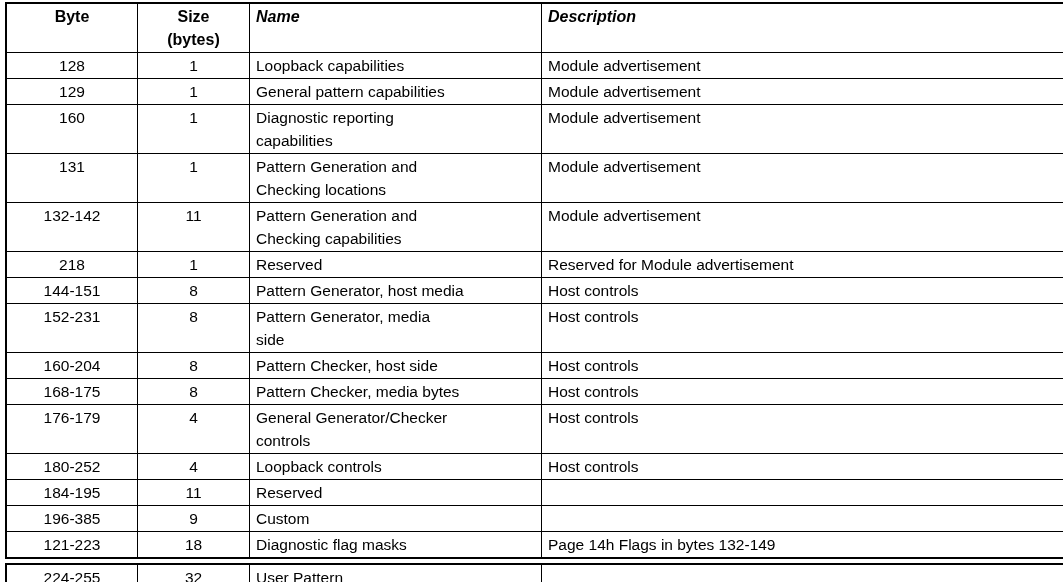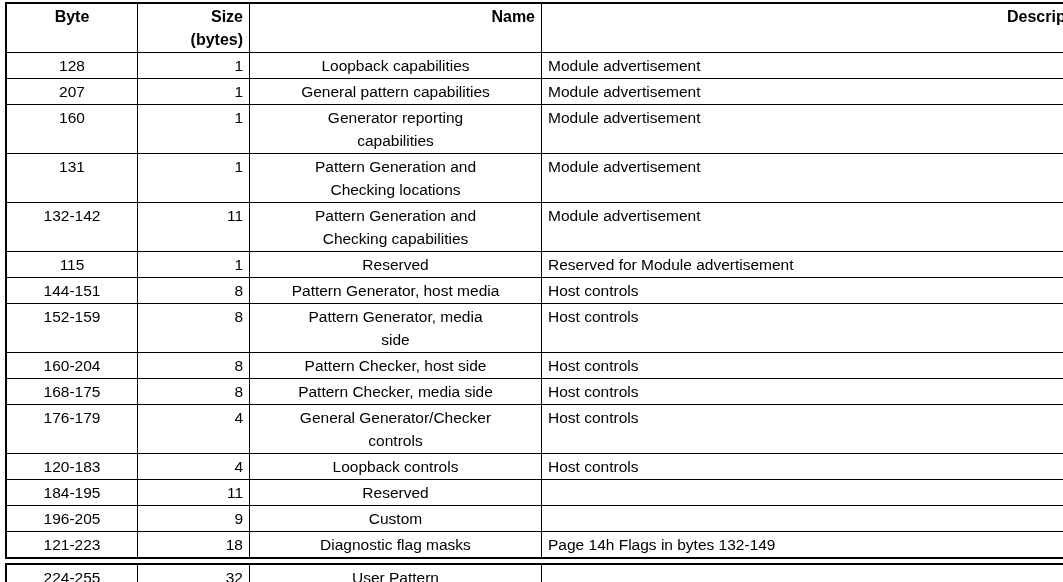--- a/index.html
+++ b/index.html
@@ -33,24 +33,24 @@
     padding: 1px 6px;
     vertical-align: top;
     white-space: pre-line;
     overflow: hidden;
   }
   .byte-table th {
     font-weight: bold;
     font-size: 16px;
   }
   .c-byte  { width: 118px; text-align: center; }
-  .c-size  { width: 99px;  text-align: right; }
-  .c-name  { width: 279px; text-align: center; }
+  .c-size  { width: 99px;  text-align: center; }
+  .c-name  { width: 279px; text-align: left; }
   .c-desc  { width: 547px; text-align: left; }
-  th.c-name, th.c-desc { text-align: right; }
+  th.c-name, th.c-desc { text-align: left; font-style: italic; }
 </style>
 </head>
 <body>
 
 <div class="page">
 
   <table class="byte-table">
     <thead>
       <tr>
         <th class="c-byte">Byte</th>
@@ -62,30 +62,30 @@
     </thead>
     <tbody id="rows-body">
   <tr>
     <td class="c-byte">128</td>
     <td class="c-size">1</td>
     <td class="c-name">Loopback capabilities</td>
     <td class="c-desc">Module advertisement</td>
   </tr>
 
   <tr>
-    <td class="c-byte">207</td>
+    <td class="c-byte">129</td>
     <td class="c-size">1</td>
     <td class="c-name">General pattern capabilities</td>
     <td class="c-desc">Module advertisement</td>
   </tr>
 
   <tr>
     <td class="c-byte">160</td>
     <td class="c-size">1</td>
-    <td class="c-name">Generator reporting
+    <td class="c-name">Diagnostic reporting
 capabilities</td>
     <td class="c-desc">Module advertisement</td>
   </tr>
 
   <tr>
     <td class="c-byte">131</td>
     <td class="c-size">1</td>
     <td class="c-name">Pattern Generation and
 Checking locations</td>
     <td class="c-desc">Module advertisement</td>
@@ -93,79 +93,79 @@
 
   <tr>
     <td class="c-byte">132-142</td>
     <td class="c-size">11</td>
     <td class="c-name">Pattern Generation and
 Checking capabilities</td>
     <td class="c-desc">Module advertisement</td>
   </tr>
 
   <tr>
-    <td class="c-byte">115</td>
+    <td class="c-byte">218</td>
     <td class="c-size">1</td>
     <td class="c-name">Reserved</td>
     <td class="c-desc">Reserved for Module advertisement</td>
   </tr>
 
   <tr>
     <td class="c-byte">144-151</td>
     <td class="c-size">8</td>
     <td class="c-name">Pattern Generator, host media</td>
     <td class="c-desc">Host controls</td>
   </tr>
 
   <tr>
-    <td class="c-byte">152-159</td>
+    <td class="c-byte">152-231</td>
     <td class="c-size">8</td>
     <td class="c-name">Pattern Generator, media
 side</td>
     <td class="c-desc">Host controls</td>
   </tr>
 
   <tr>
     <td class="c-byte">160-204</td>
     <td class="c-size">8</td>
     <td class="c-name">Pattern Checker, host side</td>
     <td class="c-desc">Host controls</td>
   </tr>
 
   <tr>
     <td class="c-byte">168-175</td>
     <td class="c-size">8</td>
-    <td class="c-name">Pattern Checker, media side</td>
+    <td class="c-name">Pattern Checker, media bytes</td>
     <td class="c-desc">Host controls</td>
   </tr>
 
   <tr>
     <td class="c-byte">176-179</td>
     <td class="c-size">4</td>
     <td class="c-name">General Generator/Checker
 controls</td>
     <td class="c-desc">Host controls</td>
   </tr>
 
   <tr>
-    <td class="c-byte">120-183</td>
+    <td class="c-byte">180-252</td>
     <td class="c-size">4</td>
     <td class="c-name">Loopback controls</td>
     <td class="c-desc">Host controls</td>
   </tr>
 
   <tr>
     <td class="c-byte">184-195</td>
     <td class="c-size">11</td>
     <td class="c-name">Reserved</td>
     <td class="c-desc"></td>
   </tr>
 
   <tr>
-    <td class="c-byte">196-205</td>
+    <td class="c-byte">196-385</td>
     <td class="c-size">9</td>
     <td class="c-name">Custom</td>
     <td class="c-desc"></td>
   </tr>
 
   <tr>
     <td class="c-byte">121-223</td>
     <td class="c-size">18</td>
     <td class="c-name">Diagnostic flag masks</td>
     <td class="c-desc">Page 14h Flags in bytes 132-149</td>

